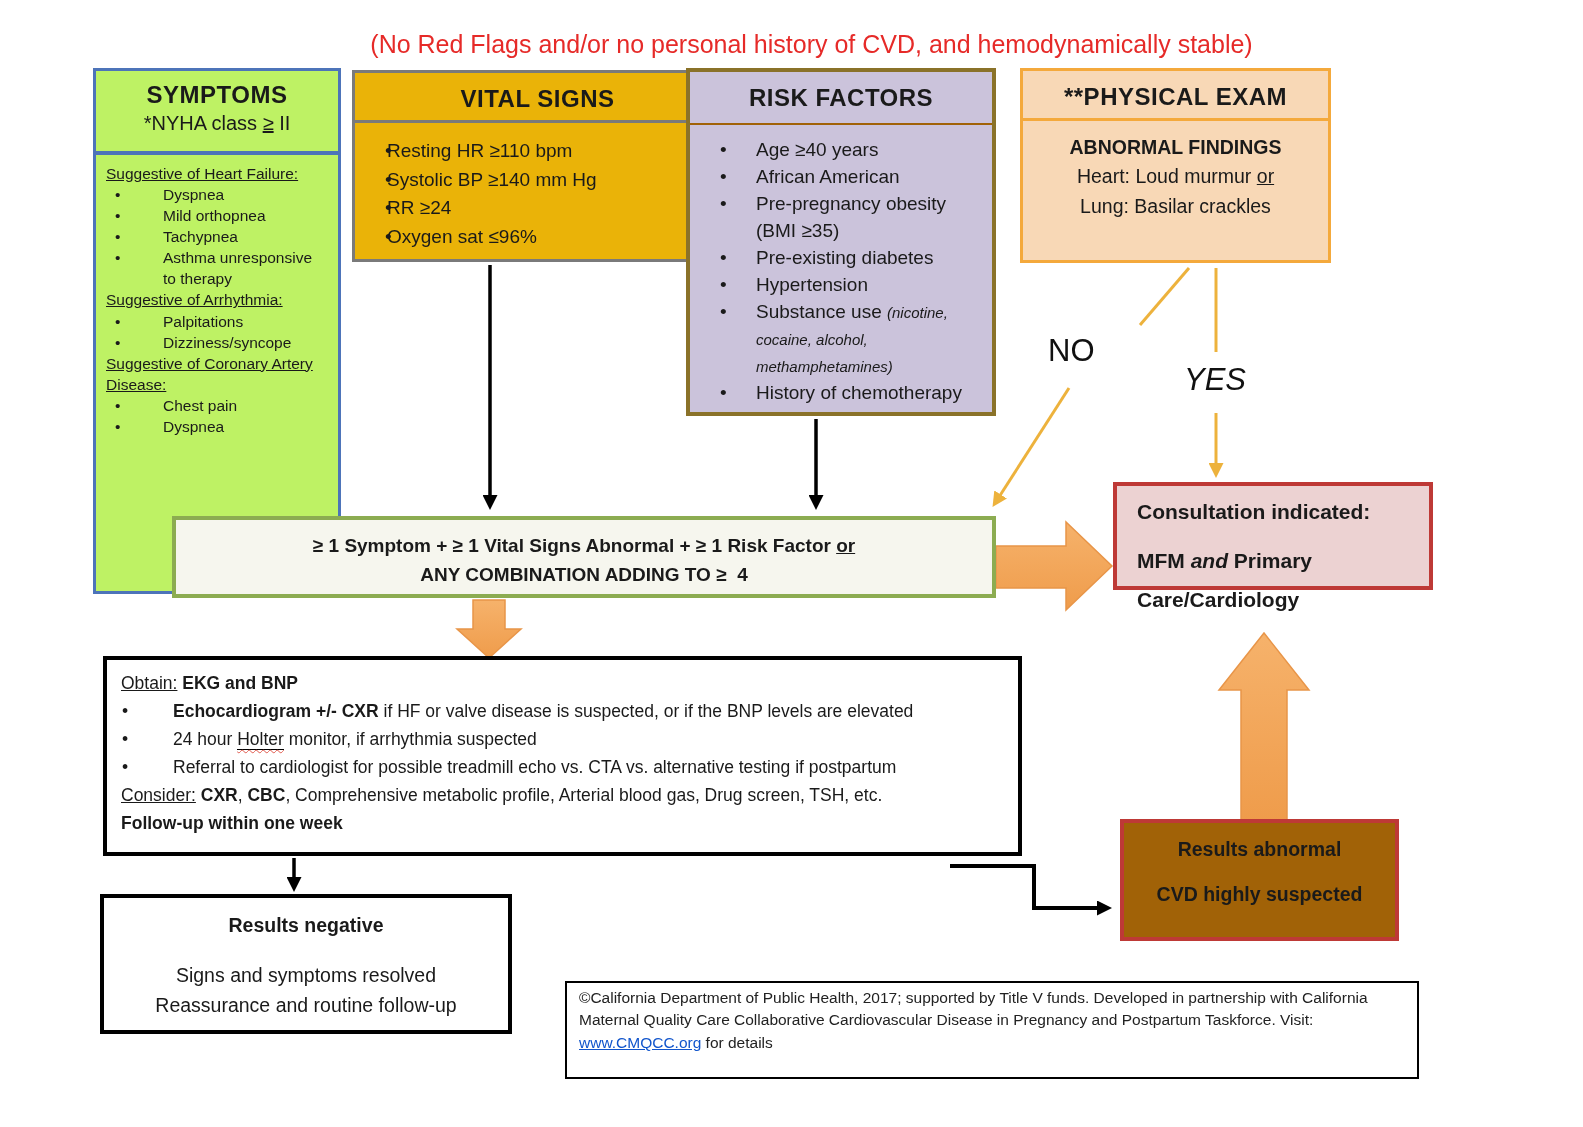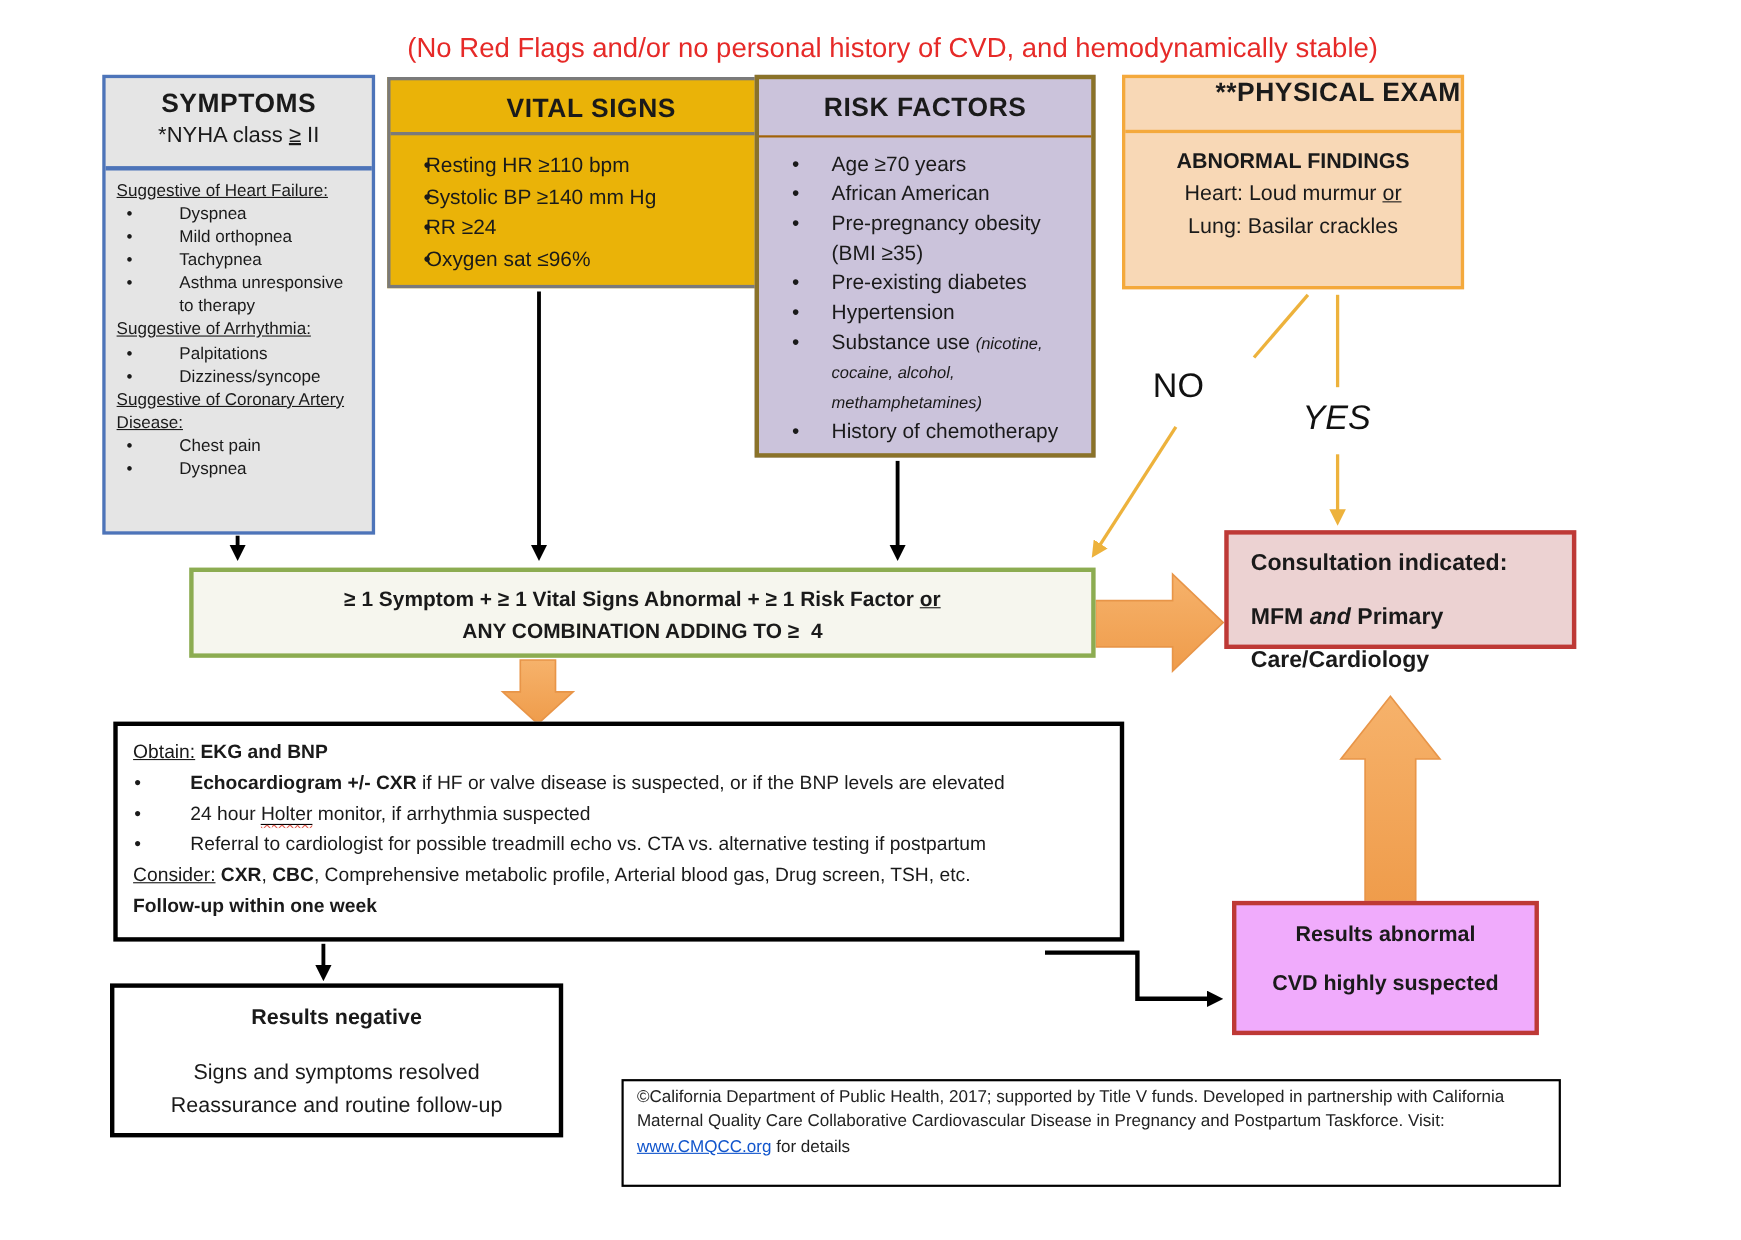--- a/index.html
+++ b/index.html
@@ -8,21 +8,21 @@
   .overlay{position:absolute;left:0;top:0;width:1583px;height:1127px;z-index:1;pointer-events:none;}
   .box{position:absolute;box-sizing:border-box;z-index:2;}
   .u{text-decoration:underline;}
   .b{font-weight:bold;}
   .i{font-style:italic;}
 
   .title{position:absolute;left:40px;right:0;top:30px;text-align:center;
          color:#E62A28;font-size:25px;z-index:2;}
 
   
-  .symptoms{left:93px;top:68px;width:248px;height:418px;background:#e5e5e5;border:3px solid #4D74B9;}
+  .symptoms{left:93px;top:68px;width:248px;height:526px;background:#bef264;border:3px solid #4D74B9;}
   .sym-head{height:84px;border-bottom:4px solid #4D74B9;text-align:center;padding-top:10px;box-sizing:border-box;}
   .h1{font-size:24px;font-weight:bold;letter-spacing:.5px;}
   .sym-head .h2{font-size:20px;margin-top:3px;}
   .sym-body{padding:8px 10px 0 10px;font-size:15.5px;line-height:1.36;}
   .sym-body ul{margin:0;padding:0;list-style:none;}
   .sym-body li{position:relative;padding-left:57px;}
   .sym-body li::before{content:"\2022";position:absolute;left:9px;}
 
   
   .vital{left:352px;top:70px;width:371px;height:192px;background:#eab308;border:3px solid #7A7A7A;}
@@ -36,21 +36,21 @@
   .risk{left:686px;top:68px;width:310px;height:348px;background:#CBC3DB;border:4px solid #8A7229;}
   .r-head{height:53px;border-bottom:2px solid #a16207;text-align:center;padding-top:12px;box-sizing:border-box;}
   .r-body{padding:12px 6px 0 0;font-size:19px;line-height:1.42;}
   .r-body ul{margin:0;padding:0;list-style:none;}
   .r-body li{position:relative;padding-left:66px;}
   .r-body li::before{content:"\2022";position:absolute;left:30px;}
   .sub-detail{font-size:15px;font-style:italic;}
 
   
   .physical{left:1020px;top:68px;width:311px;height:195px;background:#F8D8B6;border:3px solid #F4A93C;}
-  .p-head{height:50px;border-bottom:3px solid #F4A93C;text-align:right;box-sizing:border-box;}
+  .p-head{height:50px;border-bottom:3px solid #F4A93C;text-align:center;padding-top:12px;box-sizing:border-box;}
   .p-body{text-align:center;font-size:19.5px;padding-top:12px;line-height:1.5;}
 
   
   .dec{position:absolute;z-index:3;font-size:31px;color:#111;}
   .no-label{left:1048px;top:333px;}
   .yes-label{left:1184px;top:362px;font-style:italic;}
 
   
   .criteria{left:172px;top:516px;width:824px;height:82px;background:#F6F6EE;border:4px solid #8CAC51;
             text-align:center;font-weight:bold;font-size:19px;padding-top:11px;line-height:1.55;}
@@ -68,21 +68,21 @@
   .workup li{position:relative;padding-left:52px;}
   .workup li::before{content:"\2022";position:absolute;left:1px;}
   .holter{border-bottom:1.5px solid #000;text-decoration:underline wavy #E05A4E 1px;text-underline-offset:4px;}
 
   
   .negative{left:100px;top:894px;width:412px;height:140px;background:#fff;border:4px solid #000;
             text-align:center;font-size:19.5px;padding-top:12px;line-height:1.55;}
   .negative .l1{font-weight:bold;margin-bottom:20px;}
 
   
-  .abnormal{left:1120px;top:819px;width:279px;height:122px;background:#f0abfc;border:4px solid #BE3936;
+  .abnormal{left:1120px;top:819px;width:279px;height:122px;background:#a16207;border:4px solid #BE3936;
             text-align:center;font-weight:bold;font-size:19.5px;padding-top:14px;line-height:1.3;}
   .abnormal .l1{margin-bottom:20px;}
 
   
   .footer{left:565px;top:981px;width:854px;height:98px;background:#fff;border:2px solid #000;
           font-size:15.5px;padding:4px 12px 0 12px;line-height:1.45;color:#222;}
   .footer .link{color:#1155CC;text-decoration:underline;}
 </style>
 </head>
 <body>
@@ -162,21 +162,21 @@
       </ul>
     </div>
   </div>
 
   <div class="box risk">
     <div class="r-head">
       <div class="h1">RISK FACTORS</div>
     </div>
     <div class="r-body">
       <ul>
-        <li>Age ≥70 years</li>
+        <li>Age ≥40 years</li>
         <li>African American</li>
         <li>Pre-pregnancy obesity (BMI ≥35)</li>
         <li>Pre-existing diabetes</li>
         <li>Hypertension</li>
         <li><span>Substance use </span><span class="sub-detail">(nicotine, cocaine, alcohol, methamphetamines)</span></li>
         <li>History of chemotherapy</li>
       </ul>
     </div>
   </div>
 

